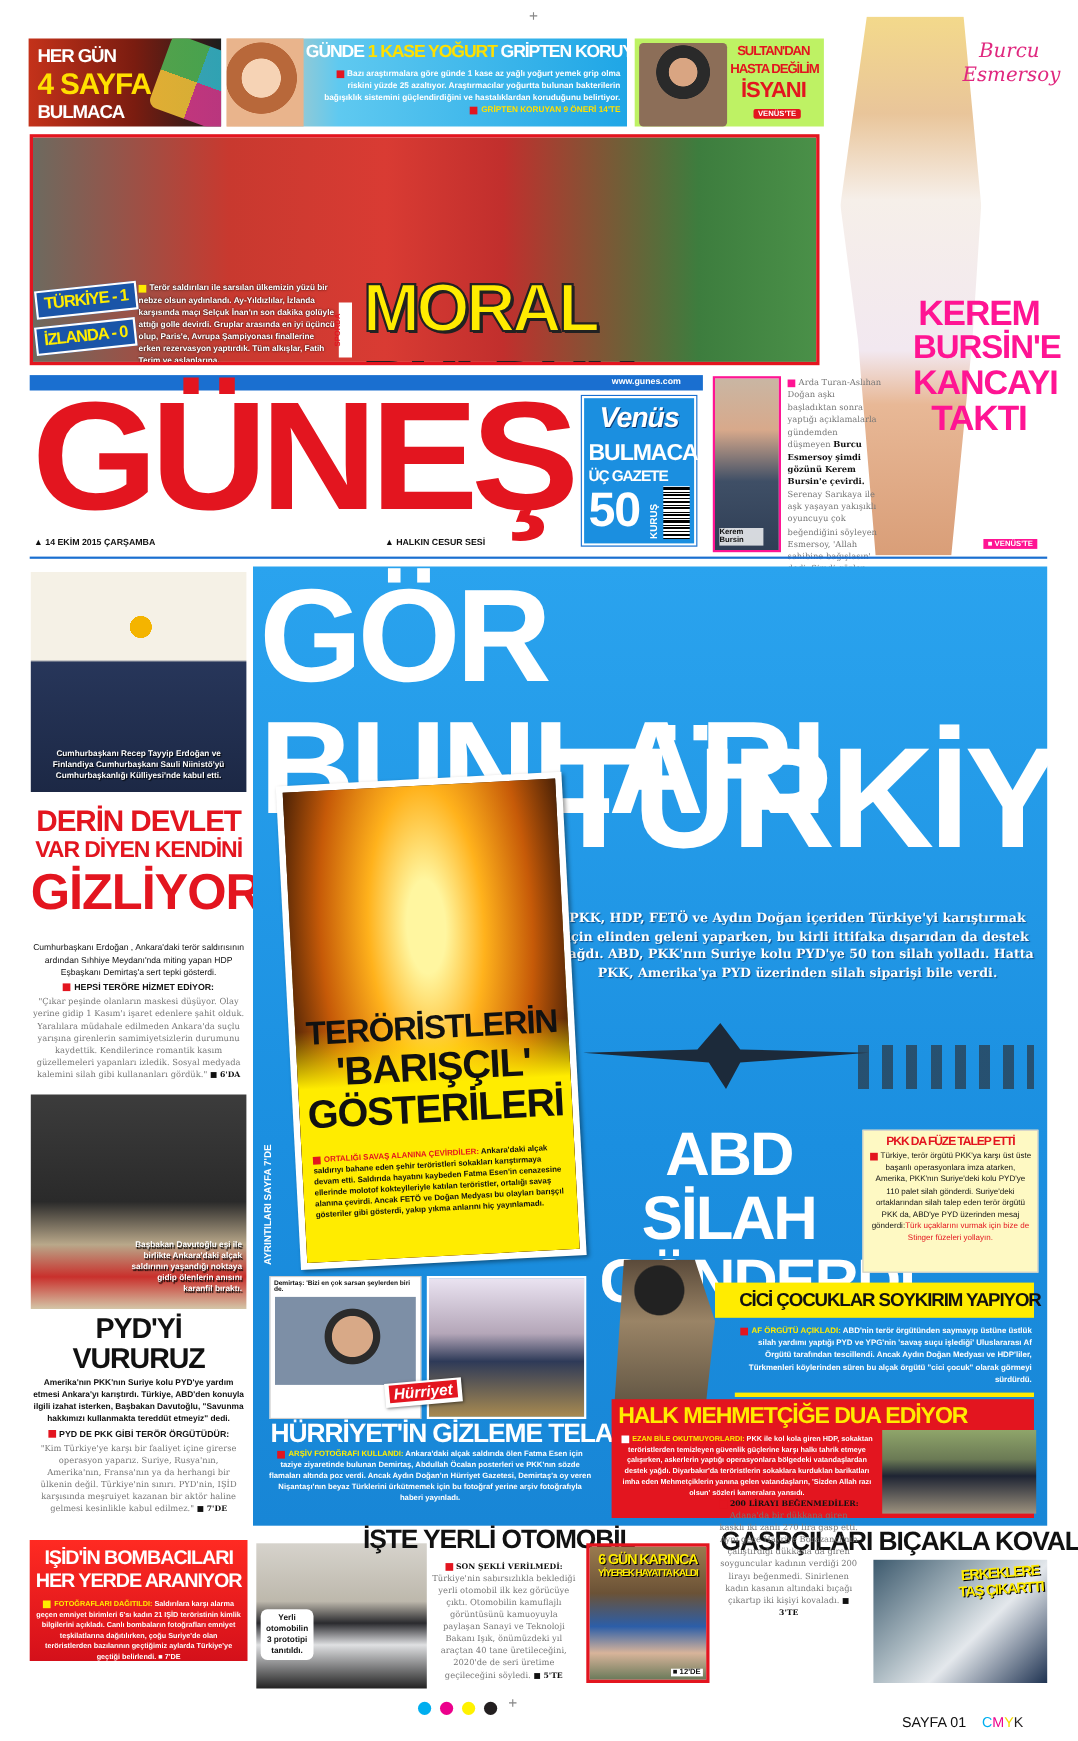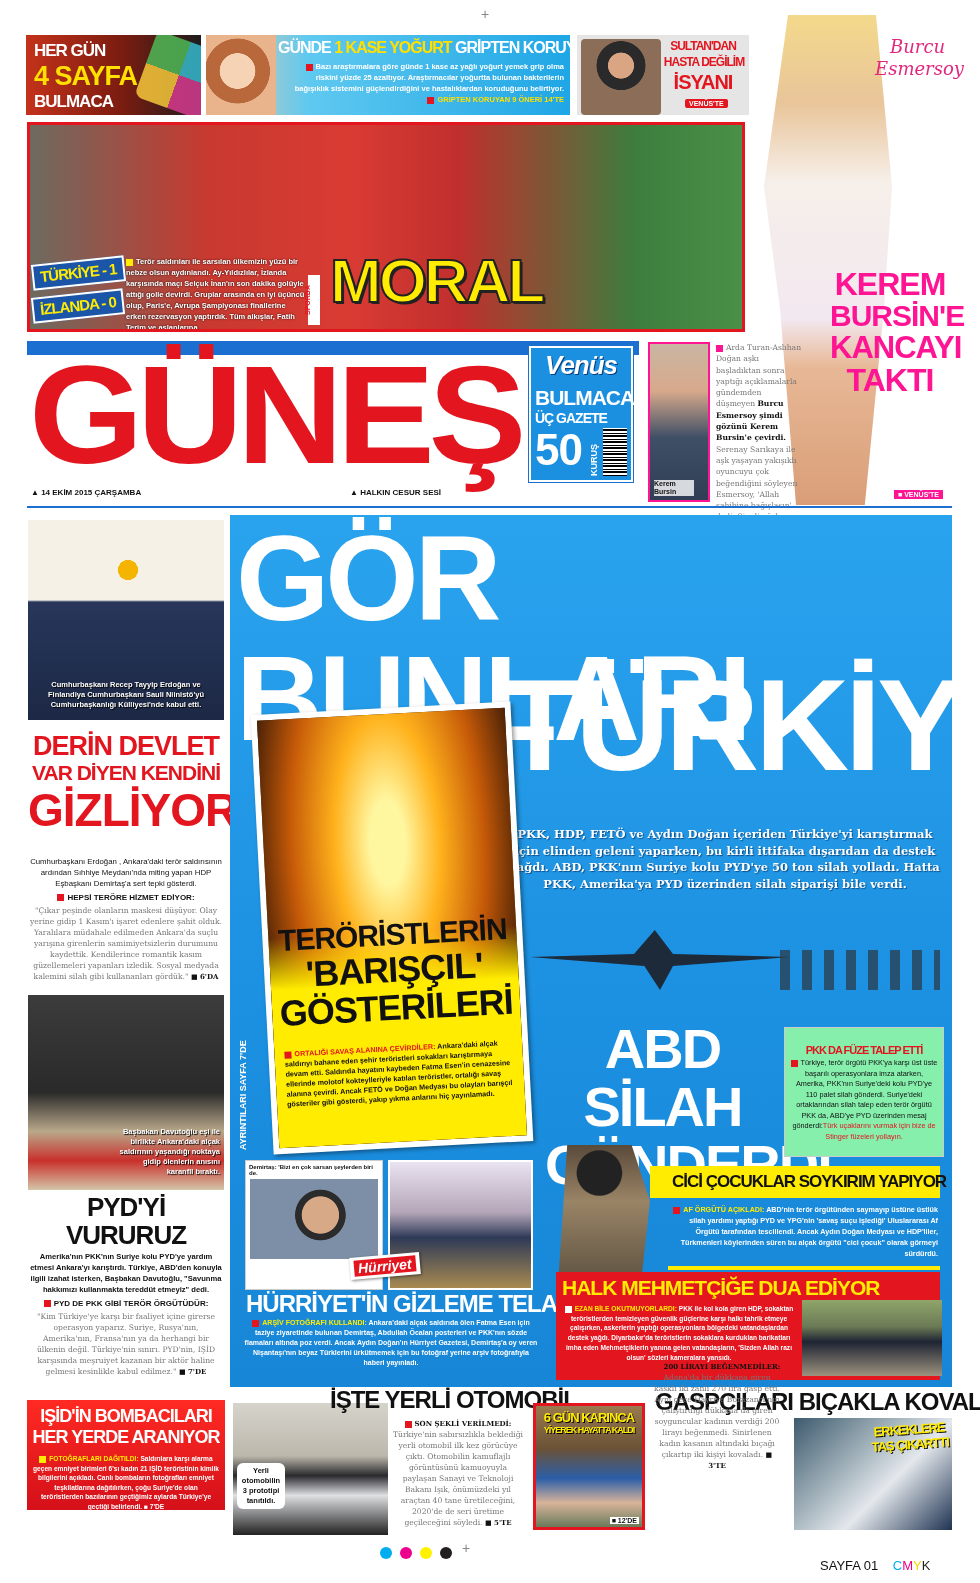--- a/index.html
+++ b/index.html
@@ -28,21 +28,21 @@
   <div class="abs photo" style="left:0;top:0;width:70px;height:80px;background:radial-gradient(circle at 45% 45%,#f6d3b5 0 30%,#b8683a 31% 55%,#e9b48c 56%)"></div>
   <div class="abs cond" style="left:72px;top:4px;font-size:16px;color:#fff;white-space:nowrap">
     <span>GÜNDE </span><span style="color:#ffe000">1 KASE YOĞURT</span><span> GRİPTEN KORUYOR</span>
   </div>
   <div class="abs" style="left:88px;top:26px;width:270px;text-align:right;color:#fff;font-size:7.5px;line-height:11px;font-weight:bold">
     <span class="sq" style="background:#e3151f"></span><span>Bazı araştırmalara göre günde 1 kase az yağlı yoğurt yemek grip olma riskini yüzde 25 azaltıyor. Araştırmacılar yoğurtta bulunan bakterilerin bağışıklık sistemini güçlendirdiğini ve hastalıklardan koruduğunu belirtiyor.</span>
     <span class="sq" style="background:#e3151f"></span><span style="color:#ffe000">GRİPTEN KORUYAN 9 ÖNERİ 14'TE</span>
   </div>
 </div>
 
-<div class="abs" style="left:577px;top:35px;width:172px;height:80px;background:#e5e5e5">
+<div class="abs" style="left:577px;top:35px;width:172px;height:80px;background:#bef264">
   <div class="abs photo" style="left:4px;top:4px;width:80px;height:76px;background:radial-gradient(circle at 50% 35%,#d9a582 0 20%,#2a2a2a 21% 38%,#8c6e58 39% 100%);border-radius:4px"></div>
   <div class="abs cond" style="left:86px;top:4px;width:80px;text-align:center;color:#e3151f;font-size:12px">SULTAN'DAN</div>
   <div class="abs cond" style="left:82px;top:20px;width:90px;text-align:center;color:#e3151f;font-size:12px">HASTA DEĞİLİM</div>
   <div class="abs cond" style="left:86px;top:36px;width:80px;text-align:center;color:#e3151f;font-size:20px">İSYANI</div>
   <div class="abs" style="left:108px;top:64px;background:#e3151f;color:#fff;font-size:7px;font-weight:bold;padding:1px 4px;border-radius:2px">VENÜS'TE</div>
 </div>
 
 <div class="abs photo" style="left:740px;top:15px;width:160px;height:490px;background:linear-gradient(180deg,#f3d98b 0%,#e9c59a 18%,#f6efe9 34%,#f2e8f0 62%,#e8b896 72%,#d99e78 100%);clip-path:polygon(30% 0,85% 0,95% 35%,90% 60%,78% 100%,35% 100%,25% 60%,15% 35%)"></div>
 <div class="abs serif" style="left:890px;top:36px;color:#e0287f;font-style:italic;font-size:18px">Burcu</div>
 <div class="abs serif" style="left:875px;top:58px;color:#e0287f;font-style:italic;font-size:18px">Esmersoy</div>
@@ -63,21 +63,21 @@
   </div>
 </div>
 
 <div class="abs" style="left:27px;top:341px;width:612px;height:14px;background:#1a6fd0">
   <div class="abs" style="right:20px;top:1px;color:#fff;font-size:8px;font-weight:bold">www.gunes.com</div>
 </div>
 <div class="abs cond" style="left:29px;top:345px;color:#e3151f;font-size:140px;line-height:140px;letter-spacing:-6px;transform:scaleX(1.05)">GÜNEŞ</div>
 <div class="abs" style="left:31px;top:488px;font-size:8px;font-weight:bold">▲ <span>14 EKİM 2015 ÇARŞAMBA</span></div>
 <div class="abs" style="left:350px;top:488px;font-size:8px;font-weight:bold">▲ <span>HALKIN CESUR SESİ</span></div>
 
-<div class="abs" style="left:529px;top:346px;width:104px;height:136px;background:#1b8fe0;border:2px solid #fff;outline:1px solid #1a6fd0">
+<div class="abs" style="left:529px;top:360px;width:104px;height:136px;background:#1b8fe0;border:2px solid #fff;outline:1px solid #1a6fd0">
   <div class="abs cond" style="left:14px;top:2px;color:#fff;font-size:26px;text-shadow:1px 1px 0 #0c3d7a;font-style:italic">Venüs</div>
   <div class="abs cond" style="left:4px;top:38px;color:#fff;font-size:21px">BULMACA</div>
   <div class="abs cond" style="left:4px;top:62px;color:#fff;font-size:14px">ÜÇ GAZETE</div>
   <div class="abs cond" style="left:4px;top:80px;color:#fff;font-size:44px;line-height:44px">50</div>
   <div class="abs" style="left:58px;top:128px;color:#fff;font-size:9px;font-weight:bold;transform:rotate(-90deg);transform-origin:left top">KURUŞ</div>
   <div class="abs" style="left:72px;top:80px;width:24px;height:48px;background:repeating-linear-gradient(0deg,#000 0 1px,#fff 1px 3px,#000 3px 5px,#fff 5px 6px)"></div>
 </div>
 
 <div class="abs photo" style="left:648px;top:342px;width:62px;height:160px;border:2px solid #ff1493;background:linear-gradient(180deg,#c9b6a3 0%,#d8a98b 30%,#3f4f66 60%,#2f3e55 100%)">
   <div class="abs" style="left:4px;bottom:4px;width:40px;background:rgba(255,255,255,.8);font-size:7px;font-weight:bold;line-height:8px">Kerem Bursin</div>
@@ -145,21 +145,21 @@
     <div class="abs" style="left:10px;top:330px;width:228px;font-size:7.2px;line-height:10px;font-weight:bold">
       <span class="sq" style="background:#e3151f"></span><span style="color:#e3151f">ORTALIĞI SAVAŞ ALANINA ÇEVİRDİLER:</span> <span>Ankara'daki alçak saldırıyı bahane eden şehir teröristleri sokakları karıştırmaya devam etti. Saldırıda hayatını kaybeden Fatma Esen'in cenazesine ellerinde molotof kokteylleriyle katılan teröristler, ortalığı savaş alanına çevirdi. Ancak FETÖ ve Doğan Medyası bu olayları barışçıl gösteriler gibi gösterdi, yakıp yıkma anlarını hiç yayınlamadı.</span>
     </div>
   </div>
 </div>
 
 <div class="abs" style="left:545px;top:1020px;width:235px;text-align:center">
   <div class="cond" style="color:#fff;font-size:56px;line-height:58px;letter-spacing:-2px">ABD SİLAH</div>
   <div class="cond" style="color:#fff;font-size:56px;line-height:58px;letter-spacing:-2px">GÖNDERDİ</div>
 </div>
-<div class="abs" style="left:784px;top:1027px;width:160px;height:130px;background:#86efac;border:1px solid #ccc;padding:16px 5px;text-align:center">
+<div class="abs" style="left:784px;top:1027px;width:160px;height:130px;background:#fef9c3;border:1px solid #ccc;padding:4px 5px;text-align:center">
   <div class="cond" style="color:#e3151f;font-size:11px">PKK DA FÜZE TALEP ETTİ</div>
   <div style="font-size:7.3px;line-height:10.5px;margin-top:2px">
     <span class="sq" style="background:#e3151f"></span><span>Türkiye, terör örgütü PKK'ya karşı üst üste başarılı operasyonlara imza atarken, Amerika, PKK'nın Suriye'deki kolu PYD'ye 110 palet silah gönderdi. Suriye'deki ortaklarından silah talep eden terör örgütü PKK da, ABD'ye PYD üzerinden mesaj gönderdi:</span><span style="color:#e3151f">Türk uçaklarını vurmak için bize de Stinger füzeleri yollayın.</span>
   </div>
 </div>
 
 <div class="abs" style="left:245px;top:1160px;width:138px;height:130px;background:#fff;border:1px solid #ccc">
   <div style="font-size:6px;padding:3px;font-weight:bold">Demirtaş: 'Bizi en çok sarsan şeylerden biri de.</div>
   <div class="photo" style="margin:0 4px;height:80px;background:radial-gradient(circle at 55% 45%,#d8a987 0 22%,#2b2b2b 23% 30%,#7d8fa6 31% 100%)"></div>
 </div>

